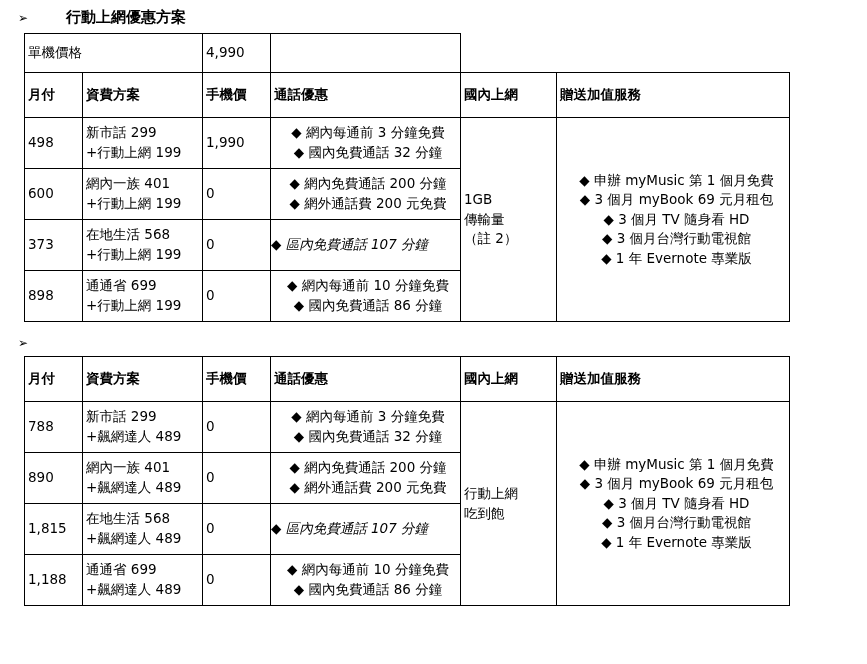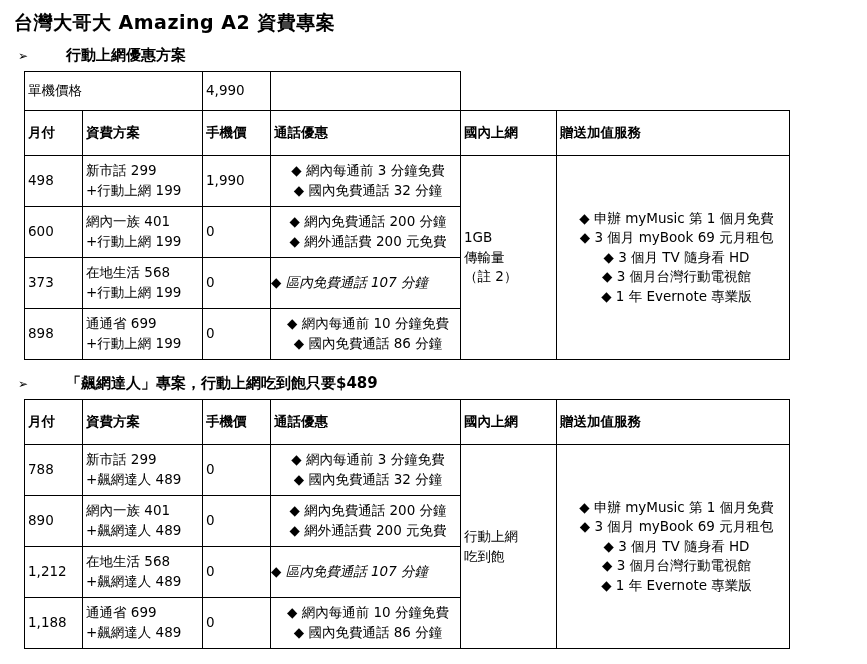--- a/index.html
+++ b/index.html
@@ -94,21 +94,20 @@
   }
   .u {
   }
   .spacer-1 { height: 14px; }
 </style>
 </head>
 <body>
 
 <div class="page">
 
-  <div class="doc-title">台灣大哥大 Amazing A2 資費專案</div>
 
   <div class="section-heading">
     <span class="bullet-arrow">➢</span>
     <span class="htext">行動上網優惠方案</span>
   </div>
 
   <table class="rate">
     <colgroup>
       <col style="width:58px">
       <col style="width:120px">
@@ -196,21 +195,20 @@
           <div>◆ 國內免費通話 86 分鐘</div>
         </td>
       </tr>
     </tbody>
   </table>
 
   <div class="spacer-1"></div>
 
   <div class="section-heading">
     <span class="bullet-arrow">➢</span>
-    <span class="htext">「飆網達人」專案，行動上網吃到飽只要$489</span>
   </div>
 
   <table class="rate">
     <colgroup>
       <col style="width:58px">
       <col style="width:120px">
       <col style="width:68px">
       <col style="width:190px">
       <col style="width:96px">
       <col style="width:233px">
@@ -256,21 +254,21 @@
           <div>+飆網達人 489</div>
         </td>
         <td>0</td>
         <td class="call-cell">
           <div>◆ 網內免費通話 200 分鐘</div>
           <div>◆ 網外通話費 200 元免費</div>
         </td>
       </tr>
 
       <tr>
-        <td style="height:46px">1,212</td>
+        <td style="height:46px">1,815</td>
         <td class="plan-cell">
           <div>在地生活 568</div>
           <div>+飆網達人 489</div>
         </td>
         <td>0</td>
         <td class="call-cell center">
           <div>◆ 區內免費通話 107 分鐘</div>
         </td>
       </tr>
 

